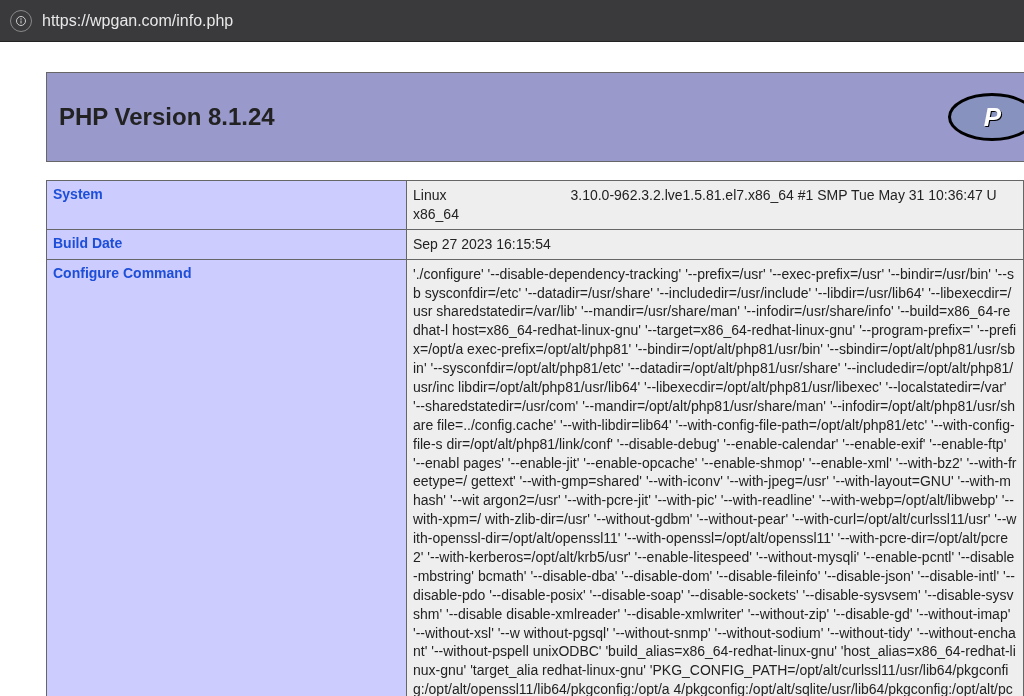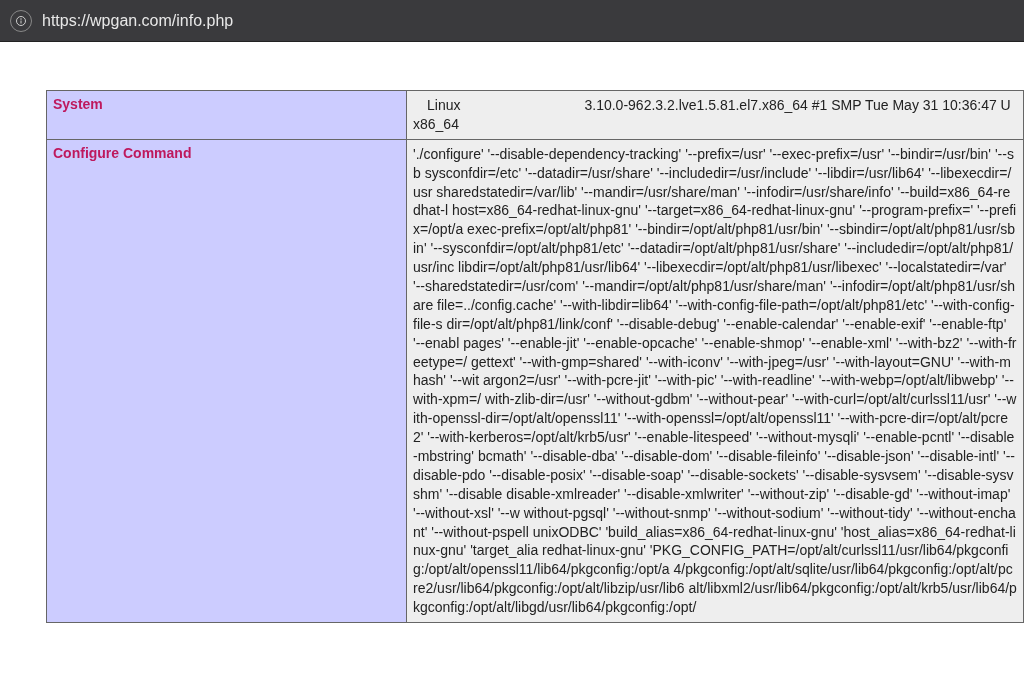--- a/index.html
+++ b/index.html
@@ -88,39 +88,38 @@
   }
   .info-table td, .info-table th {
     border: 1px solid #666;
     padding: 5px 6px;
     vertical-align: top;
     text-align: left;
   }
   .info-table th {
     background: #ccccff;
     font-weight: 700;
-    color: #be185d;
+    color: #1d4ed8;
     width: 360px;
   }
   .info-table td {
     background: #eeeeee;
     color: #222;
     line-height: 1.35;
   }
   .info-table tr.first th,
   .info-table tr.first td {
     border-top: 1px solid #666;
   }
   .info-table td .sys-line {
     display: flex;
   }
   .info-table td .sys-left {
     flex: 0 0 auto;
     margin-right: 124px;
-    margin-left: 14px;
   }
   .info-table td .sys-right {
     flex: 1 1 auto;
   }
   .configure {
     word-break: break-all;
     white-space: normal;
   }
 </style>
 </head>
@@ -132,33 +131,45 @@
       <circle cx="12" cy="12" r="9" fill="none" stroke="#ccc" stroke-width="2"></circle>
       <circle cx="12" cy="8" r="1.5"></circle>
       <rect x="11" y="11" width="2" height="6"></rect>
     </svg>
   </span>
   <span class="url-text">https://wpgan.com/info.php</span>
 </div>
 
 <div class="content">
 
+  <div class="header-band">
+    <h1 class="header-title">PHP Version 8.1.24</h1>
+    <div class="php-logo">
+      <div class="php-logo-ellipse">
+        <span class="php-logo-text">P</span>
+      </div>
+    </div>
+  </div>
 
   <table class="info-table">
     <tbody>
         <tr class="first">
       <th>System</th>
       <td>
         <div class="sys-line">
           <span class="sys-left">Linux</span>
           <span class="sys-right">3.10.0-962.3.2.lve1.5.81.el7.x86_64 #1 SMP Tue May 31 10:36:47 U</span>
         </div>
         <div>x86_64</div>
       </td>
     </tr>
     <tr>
+      <th>Build Date</th>
+      <td>Sep 27 2023 16:15:54</td>
+    </tr>
+    <tr>
       <th>Configure Command</th>
       <td class="configure">'./configure' '--disable-dependency-tracking' '--prefix=/usr' '--exec-prefix=/usr' '--bindir=/usr/bin' '--sb sysconfdir=/etc' '--datadir=/usr/share' '--includedir=/usr/include' '--libdir=/usr/lib64' '--libexecdir=/usr sharedstatedir=/var/lib' '--mandir=/usr/share/man' '--infodir=/usr/share/info' '--build=x86_64-redhat-l host=x86_64-redhat-linux-gnu' '--target=x86_64-redhat-linux-gnu' '--program-prefix=' '--prefix=/opt/a exec-prefix=/opt/alt/php81' '--bindir=/opt/alt/php81/usr/bin' '--sbindir=/opt/alt/php81/usr/sbin' '--sysconfdir=/opt/alt/php81/etc' '--datadir=/opt/alt/php81/usr/share' '--includedir=/opt/alt/php81/usr/inc libdir=/opt/alt/php81/usr/lib64' '--libexecdir=/opt/alt/php81/usr/libexec' '--localstatedir=/var' '--sharedstatedir=/usr/com' '--mandir=/opt/alt/php81/usr/share/man' '--infodir=/opt/alt/php81/usr/share file=../config.cache' '--with-libdir=lib64' '--with-config-file-path=/opt/alt/php81/etc' '--with-config-file-s dir=/opt/alt/php81/link/conf' '--disable-debug' '--enable-calendar' '--enable-exif' '--enable-ftp' '--enabl pages' '--enable-jit' '--enable-opcache' '--enable-shmop' '--enable-xml' '--with-bz2' '--with-freetype=/ gettext' '--with-gmp=shared' '--with-iconv' '--with-jpeg=/usr' '--with-layout=GNU' '--with-mhash' '--wit argon2=/usr' '--with-pcre-jit' '--with-pic' '--with-readline' '--with-webp=/opt/alt/libwebp' '--with-xpm=/ with-zlib-dir=/usr' '--without-gdbm' '--without-pear' '--with-curl=/opt/alt/curlssl11/usr' '--with-openssl-dir=/opt/alt/openssl11' '--with-openssl=/opt/alt/openssl11' '--with-pcre-dir=/opt/alt/pcre2' '--with-kerberos=/opt/alt/krb5/usr' '--enable-litespeed' '--without-mysqli' '--enable-pcntl' '--disable-mbstring' bcmath' '--disable-dba' '--disable-dom' '--disable-fileinfo' '--disable-json' '--disable-intl' '--disable-pdo '--disable-posix' '--disable-soap' '--disable-sockets' '--disable-sysvsem' '--disable-sysvshm' '--disable disable-xmlreader' '--disable-xmlwriter' '--without-zip' '--disable-gd' '--without-imap' '--without-xsl' '--w without-pgsql' '--without-snmp' '--without-sodium' '--without-tidy' '--without-enchant' '--without-pspell unixODBC' 'build_alias=x86_64-redhat-linux-gnu' 'host_alias=x86_64-redhat-linux-gnu' 'target_alia redhat-linux-gnu' 'PKG_CONFIG_PATH=/opt/alt/curlssl11/usr/lib64/pkgconfig:/opt/alt/openssl11/lib64/pkgconfig:/opt/a 4/pkgconfig:/opt/alt/sqlite/usr/lib64/pkgconfig:/opt/alt/pcre2/usr/lib64/pkgconfig:/opt/alt/libzip/usr/lib6 alt/libxml2/usr/lib64/pkgconfig:/opt/alt/krb5/usr/lib64/pkgconfig:/opt/alt/libgd/usr/lib64/pkgconfig:/opt/</td>
     </tr>
   </tbody>
     </table>
 
 </div>
 
 </body></html>

